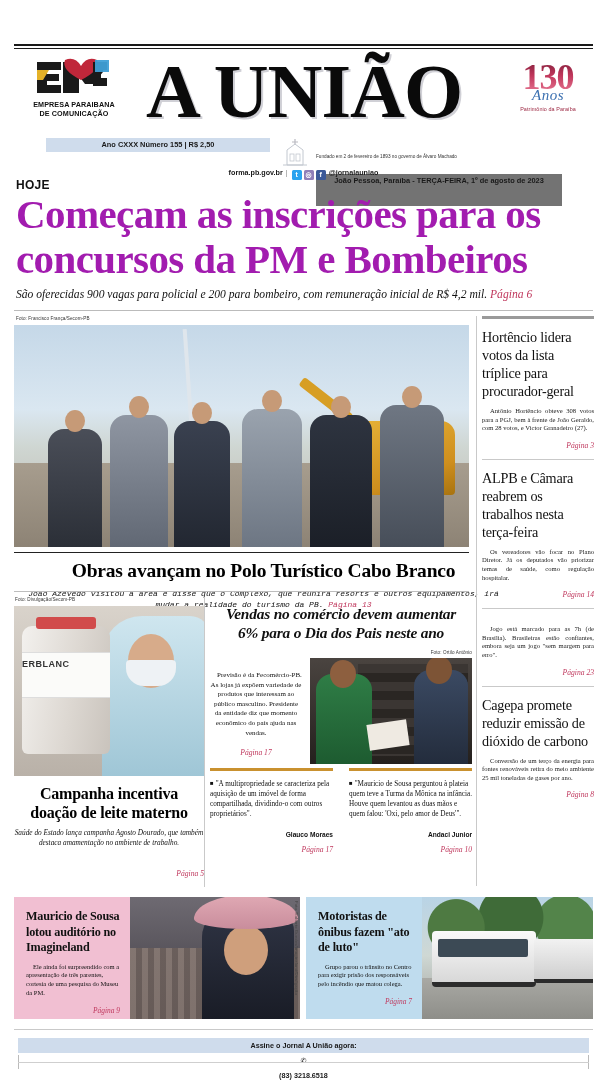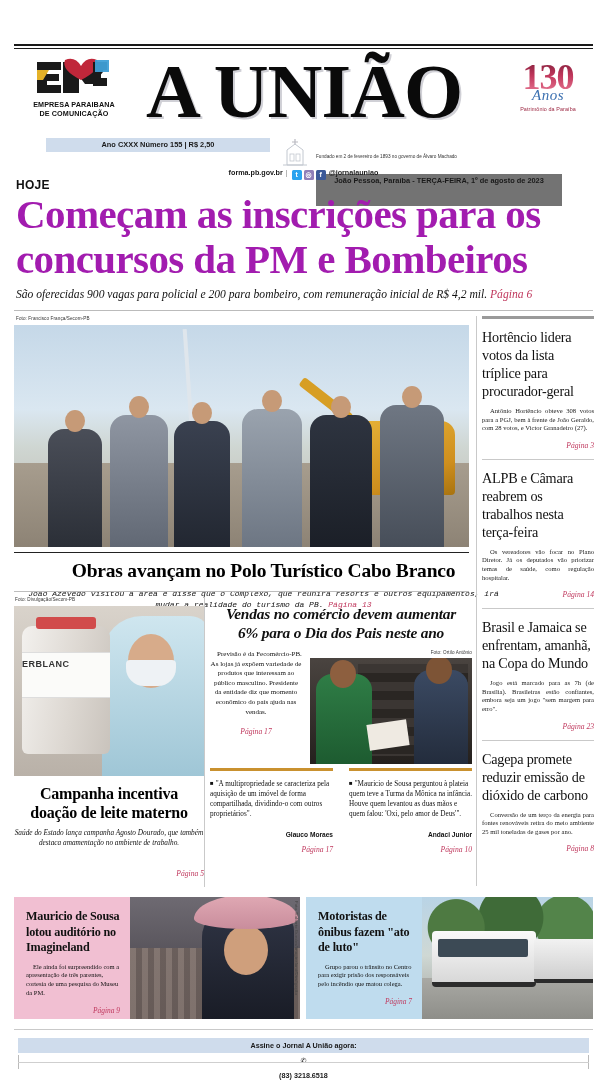--- a/index.html
+++ b/index.html
@@ -217,21 +217,21 @@
     font-family:"Liberation Serif", serif; font-style:italic; font-size:7.6px;
     color:#c0395e; text-align:right; margin-top:22px;
   }
 
   .midcol { position:absolute; left:210px; top:604px; width:262px; }
   .mid-title {
     font-family:"Liberation Serif", serif; font-style:italic; font-weight:700;
     font-size:15.4px; line-height:19px; text-align:center; color:#111; letter-spacing:-.2px;
   }
   .mid-row { display:flex; margin-top:8px; gap:8px; }
-  .mid-text { width:92px; }
+  .mid-text { width:92px;margin-top:21px; }
   .mid-text p {
     font-family:"Liberation Serif", serif; font-size:7px; line-height:9.6px;
     color:#111; text-align:center; text-indent:7px;
   }
   .mid-page {
     font-family:"Liberation Serif", serif; font-style:italic; font-size:7.6px;
     color:#c0395e; text-align:center; margin-top:10px;
   }
   .mid-photo-wrap { width:162px; }
   .mid-photo-wrap .photocredit { text-align:right; height:8px; }
@@ -480,21 +480,20 @@
     <div class="sb-divider"></div>
 
     <div class="sb-item">
       <div class="sb-title">ALPB e Câmara reabrem os trabalhos nesta terça-feira</div>
       <div class="sb-body">Os vereadores vão focar no Plano Diretor. Já os deputados vão priorizar temas de saúde, como regulação hospitalar.</div>
       <div class="sb-page">Página 14</div>
     </div>
     <div class="sb-divider"></div>
 
     <div class="sb-item">
-      <div class="sb-title">Brasil e Jamaica se enfrentam, amanhã, na Copa do Mundo</div>
       <div class="sb-body">Jogo está marcado para as 7h (de Brasília). Brasileiras estão confiantes, embora seja um jogo "sem margem para erro".</div>
       <div class="sb-page">Página 23</div>
     </div>
     <div class="sb-divider"></div>
 
     <div class="sb-item">
       <div class="sb-title">Cagepa promete reduzir emissão de dióxido de carbono</div>
       <div class="sb-body">Conversão de um terço da energia para fontes renováveis retira do meio ambiente 25 mil toneladas de gases por ano.</div>
       <div class="sb-page">Página 8</div>
     </div>

